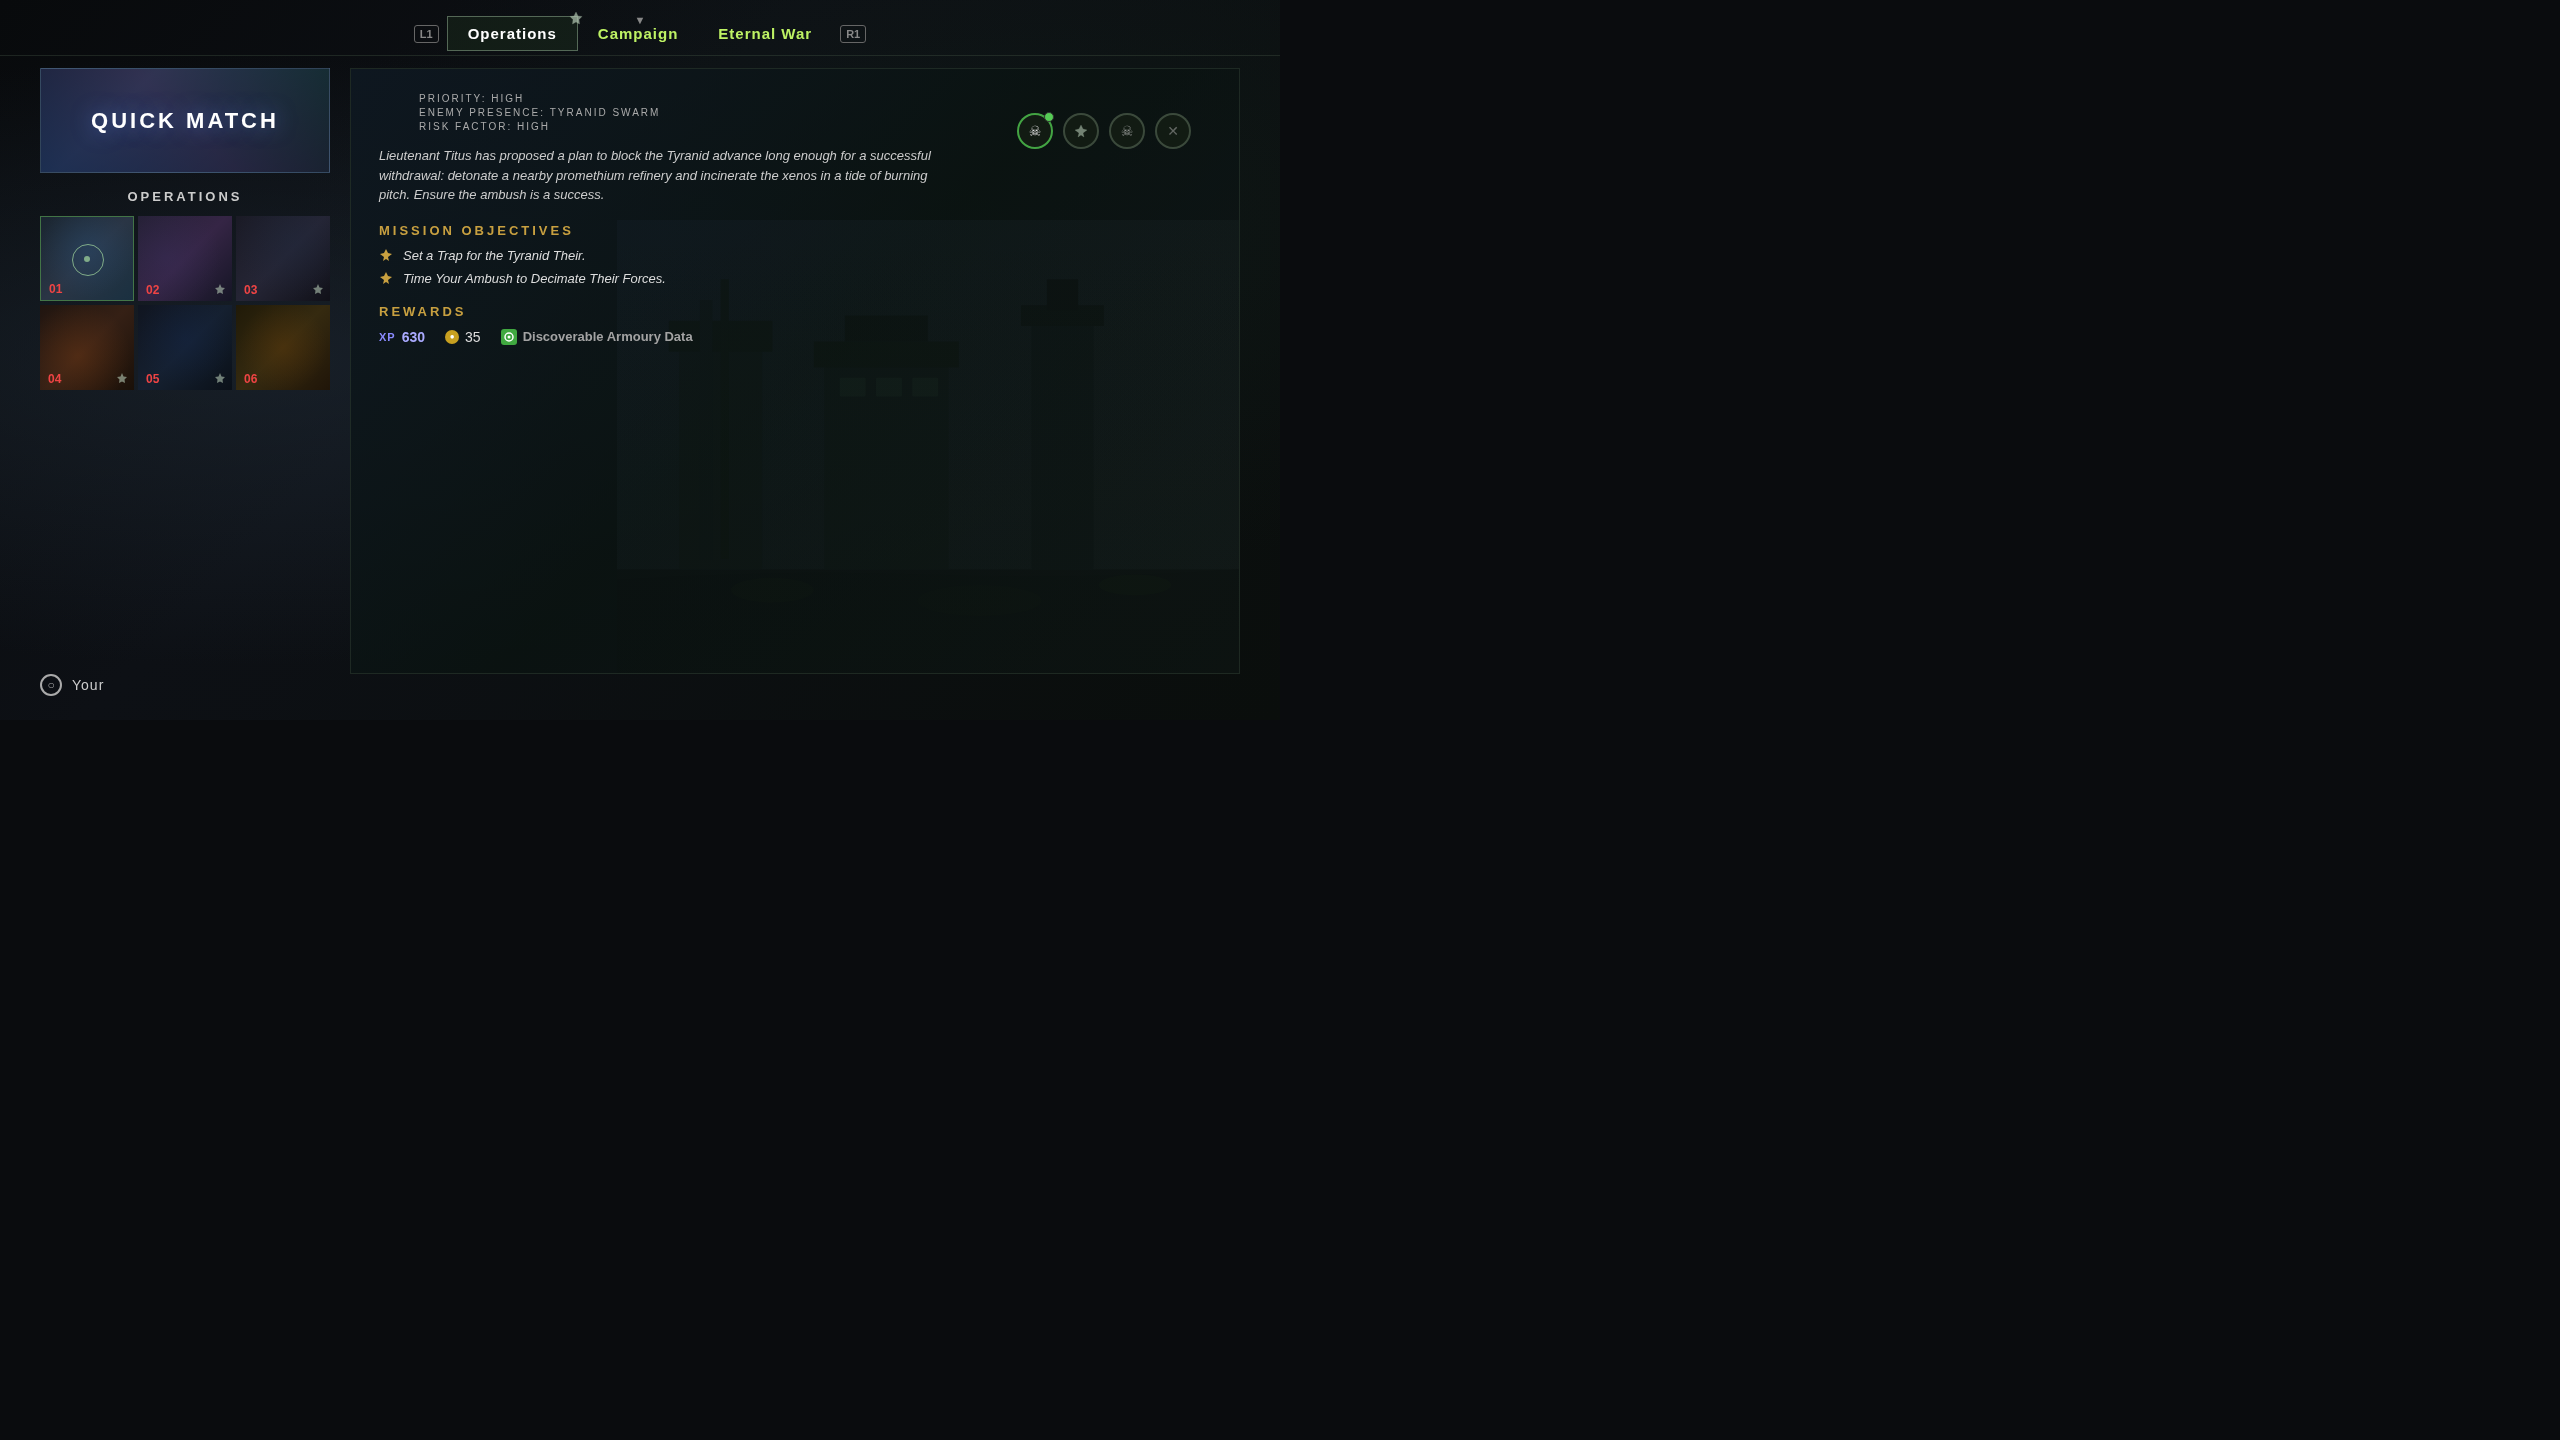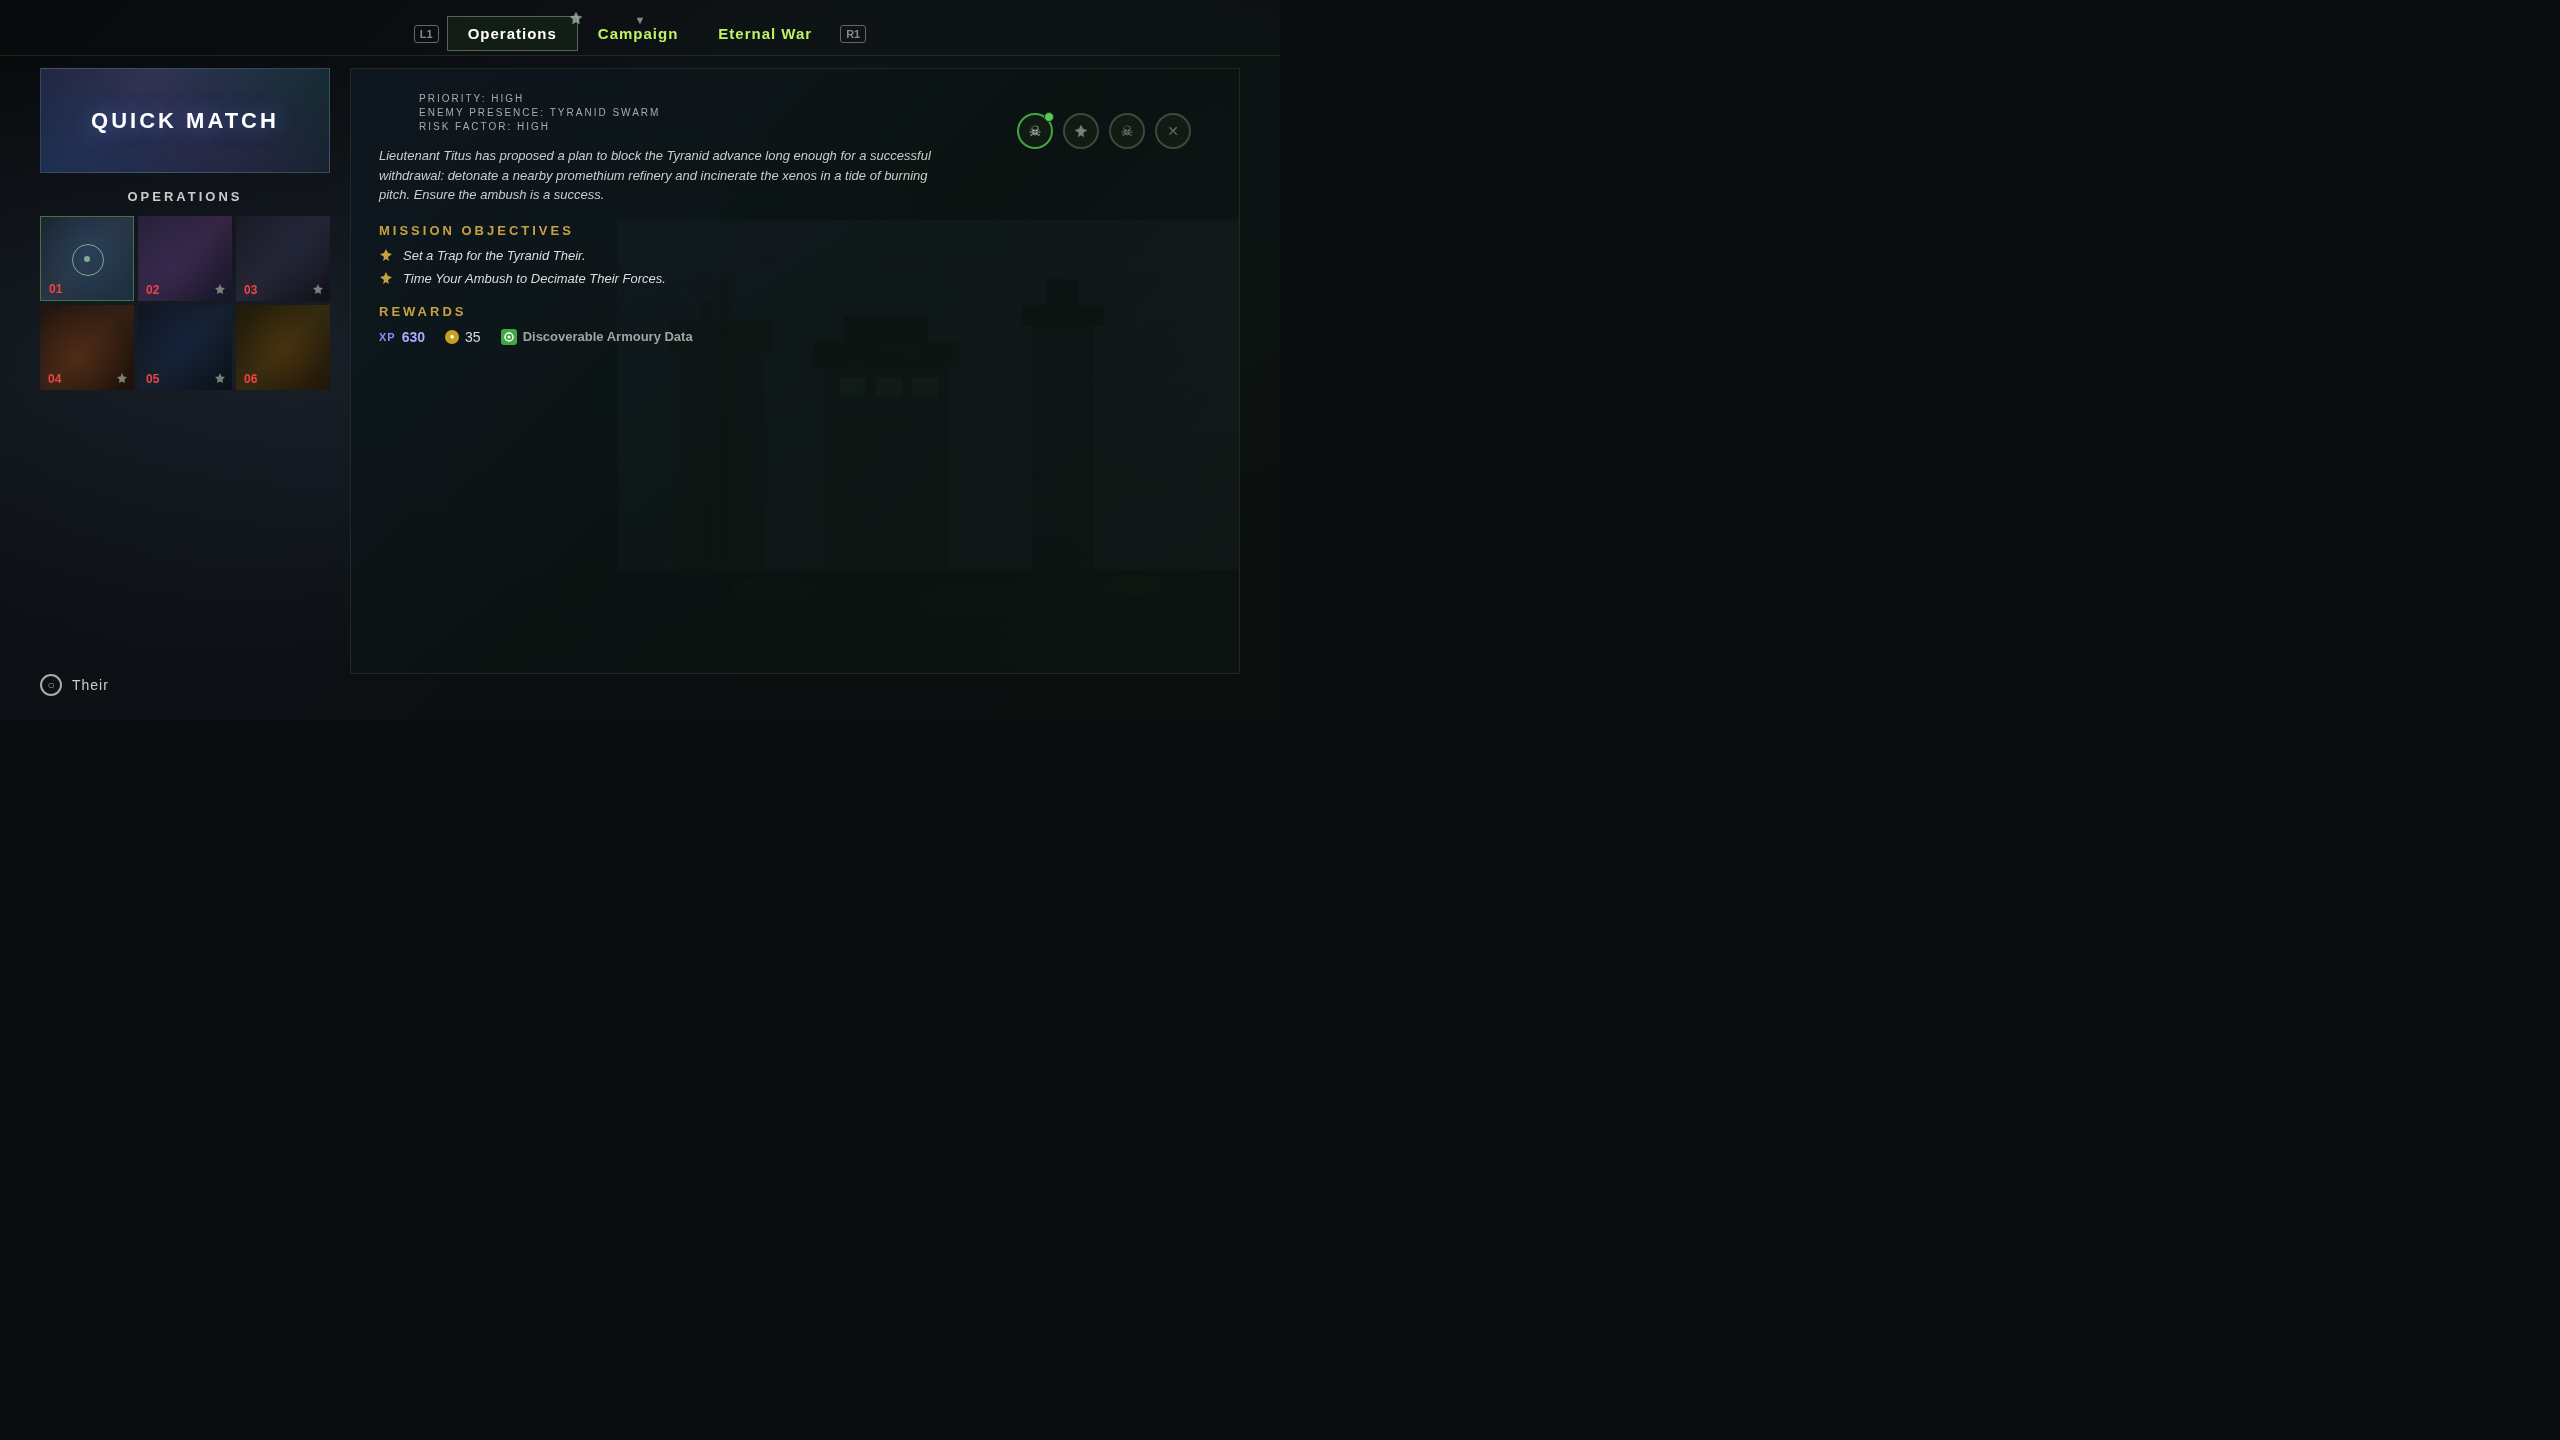--- a/index.html
+++ b/index.html
@@ -672,15 +672,15 @@
               <span class="reward-special-text">Discoverable Armoury Data</span>
             </div>
           </div>
         </div>
       </div>
     </div>
   </div>
 
   <div class="back-btn">
     <div class="back-btn-circle">○</div>
-    <span class="back-btn-text">Their</span>
+    <span class="back-btn-text">Your</span>
   </div>
 </div>
 
 </body></html>

